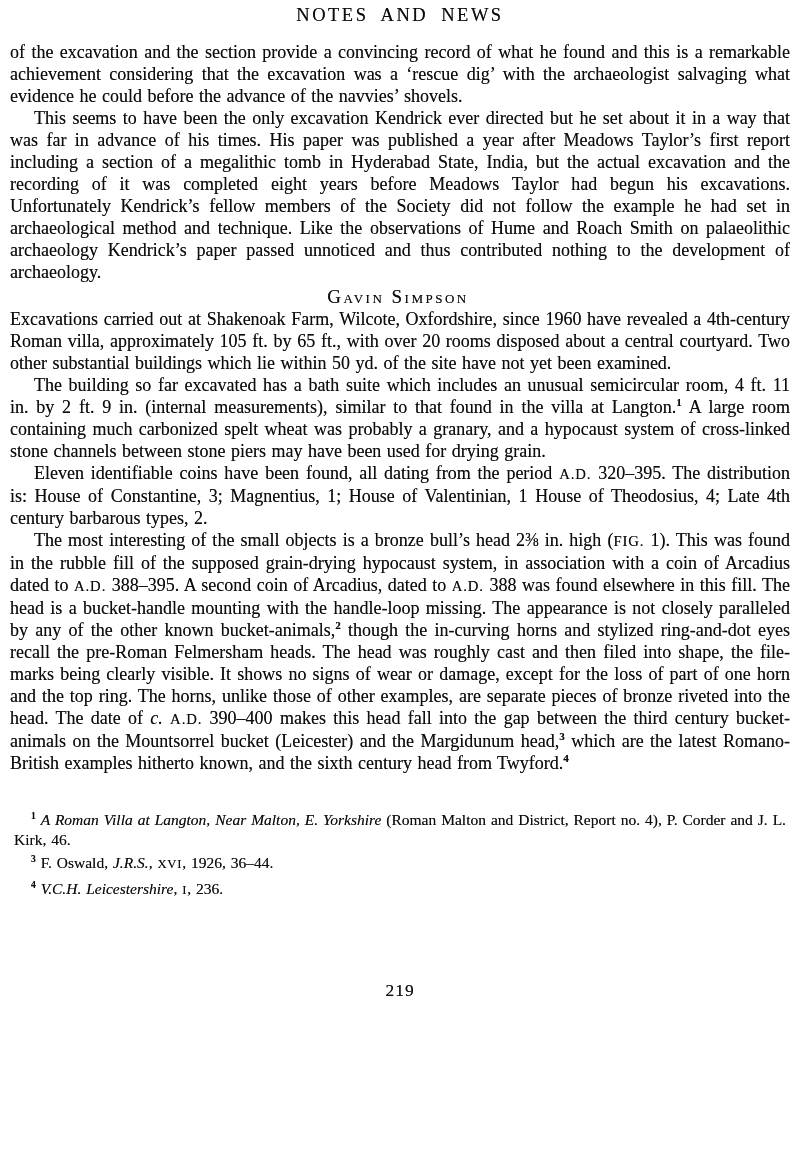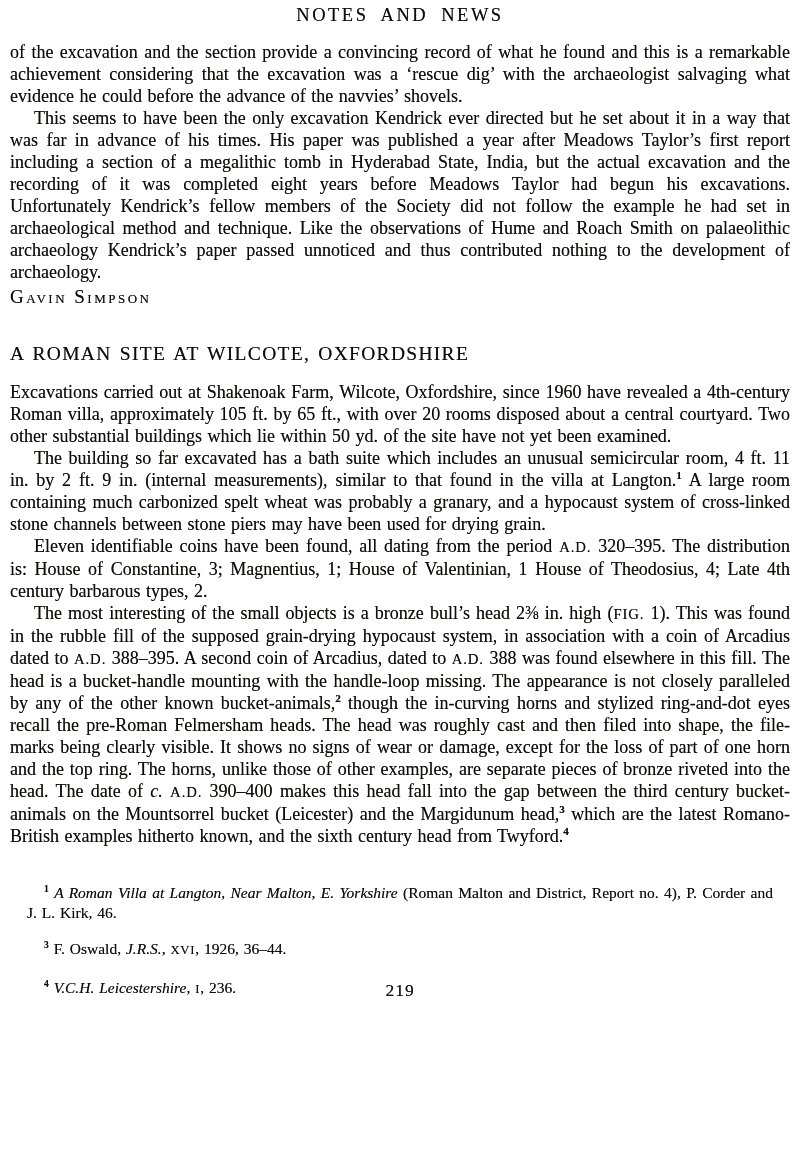--- a/index.html
+++ b/index.html
@@ -26,21 +26,21 @@
   p.body-para {
     margin: 0;
     font-size: 18px;
     line-height: 22px;
     text-align: justify;
     word-spacing: 1px;
   }
   p.indent { text-indent: 24px; }
   .signature {
     margin: 3px 0 0 0;
-    text-align: left;
+    text-align: center;
     font-variant: small-caps;
     letter-spacing: 2.5px;
     font-size: 19px;
     padding-right: 4px;
   }
   .section-heading {
     margin: 35px 0 16px 0;
     font-size: 19.5px;
     font-weight: normal;
     letter-spacing: 1.3px;
@@ -48,21 +48,21 @@
   }
   .note-intro {
     margin: 0;
     font-size: 18px;
     line-height: 22px;
     text-align: justify;
     word-spacing: 2px;
   }
   .footnotes { margin-top: 36px; }
   p.footnote {
-    margin: 17px;
+    margin: 4px;
     font-size: 15.5px;
     line-height: 19.5px;
     text-align: justify;
     text-indent: 17px;
     word-spacing: 1px;
   }
   .page-number {
     position: absolute;
     left: 0; right: 0;
     bottom: 17px;
@@ -86,21 +86,20 @@
 
   <h1 class="running-head">NOTES AND NEWS</h1>
 
   <section>
     <p class="body-para"><span>of the excavation and the section provide a convincing record of what he found and this is a remarkable achievement considering that the excavation was a ‘rescue dig’ with the archaeologist salvaging what evidence he could before the advance of the navvies’ shovels.</span></p>
     <p class="body-para indent"><span>This seems to have been the only excavation Kendrick ever directed but he set about it in a way that was far in advance of his times. His paper was published a year after Meadows Taylor’s first report including a section of a megalithic tomb in Hyderabad State, India, but the actual excavation and the recording of it was completed eight years before Meadows Taylor had begun his excavations. Unfortunately Kendrick’s fellow members of the Society did not follow the example he had set in archaeological method and technique. Like the observations of Hume and Roach Smith on palaeolithic archaeology Kendrick’s paper passed unnoticed and thus contributed nothing to the development of archaeology.</span></p>
     <p class="signature">Gavin Simpson</p>
   </section>
 
   <section>
-    <h2 class="section-heading">A ROMAN SITE AT WILCOTE, OXFORDSHIRE</h2>
     <p class="body-para"><span>Excavations carried out at Shakenoak Farm, Wilcote, Oxfordshire, since 1960 have revealed a 4th-century Roman villa, approximately 105 ft. by 65 ft., with over 20 rooms disposed about a central courtyard. Two other substantial buildings which lie within 50 yd. of the site have not yet been examined.</span></p>
     <p class="body-para indent"><span>The building so far excavated has a bath suite which includes an unusual semicircular room, 4 ft. 11 in. by 2 ft. 9 in. (internal measurements), similar to that found in the villa at Langton.</span><span class="run-sup">1</span><span> A large room containing much carbonized spelt wheat was probably a granary, and a hypocaust system of cross-linked stone channels between stone piers may have been used for drying grain.</span></p>
     <p class="body-para indent"><span>Eleven identifiable coins have been found, all dating from the period </span><span class="run-sc">A.D.</span><span> 320–395. The distribution is: House of Constantine, 3; Magnentius, 1; House of Valentinian, 1 House of Theodosius, 4; Late 4th century barbarous types, 2.</span></p>
     <p class="body-para indent"><span>The most interesting of the small objects is a bronze bull’s head 2⅜ in. high (</span><span class="run-sc">FIG.</span><span> 1). This was found in the rubble fill of the supposed grain-drying hypocaust system, in association with a coin of Arcadius dated to </span><span class="run-sc">A.D.</span><span> 388–395. A second coin of Arcadius, dated to </span><span class="run-sc">A.D.</span><span> 388 was found elsewhere in this fill. The head is a bucket-handle mounting with the handle-loop missing. The appearance is not closely paralleled by any of the other known bucket-animals,</span><span class="run-sup">2</span><span> though the in-curving horns and stylized ring-and-dot eyes recall the pre-Roman Felmersham heads. The head was roughly cast and then filed into shape, the file-marks being clearly visible. It shows no signs of wear or damage, except for the loss of part of one horn and the top ring. The horns, unlike those of other examples, are separate pieces of bronze riveted into the head. The date of </span><span class="run-i">c.</span><span> </span><span class="run-sc">A.D.</span><span> 390–400 makes this head fall into the gap between the third century bucket-animals on the Mountsorrel bucket (Leicester) and the Margidunum head,</span><span class="run-sup">3</span><span> which are the latest Romano-British examples hitherto known, and the sixth century head from Twyford.</span><span class="run-sup">4</span></p>
   </section>
 
   <div class="footnotes">
     <p class="footnote"><span class="run-sup">1</span><span> </span><span class="run-i">A Roman Villa at Langton, Near Malton, E. Yorkshire</span><span> (Roman Malton and District, Report no. 4), P. Corder and J. L. Kirk, 46.</span></p>
     <p class="footnote"><span class="run-sup">3</span><span> F. Oswald, </span><span class="run-i">J.R.S.</span><span>, </span><span class="run-sc">XVI</span><span>, 1926, 36–44.</span></p>
     <p class="footnote"><span class="run-sup">4</span><span> </span><span class="run-i">V.C.H. Leicestershire</span><span>, </span><span class="run-sc">I</span><span>, 236.</span></p>

